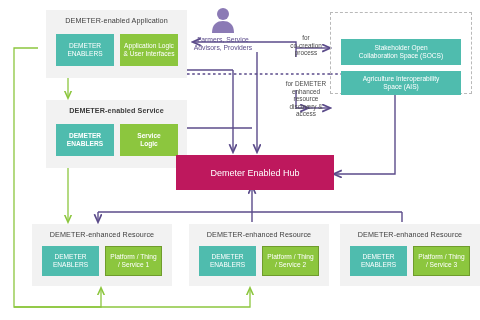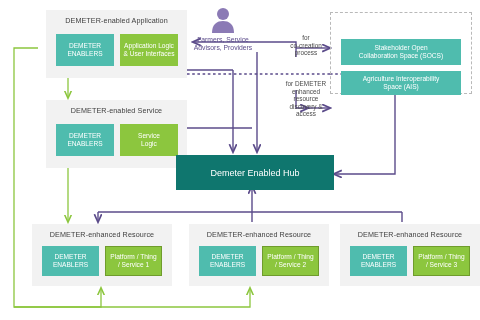--- a/index.html
+++ b/index.html
@@ -11,21 +11,21 @@
   .group{position:absolute;background:#f2f2f2;box-sizing:border-box;}
   .group-title{position:absolute;left:0;right:0;top:6px;text-align:center;
       font-size:7.2px;color:#3d3d3d;letter-spacing:.1px;}
   .chip{position:absolute;box-sizing:border-box;display:flex;align-items:center;
       justify-content:center;text-align:center;color:#ffffff;font-size:6.6px;
       line-height:8.4px;padding:2px;}
   .chip.teal{background:#4fbcae;}
   .chip.green{background:#8cc63e;}
   .chip.greenbr{background:#8cc63e;border:1px solid #6f9c2c;}
 
-  .hub{position:absolute;background:#0f766e;display:flex;align-items:center;
+  .hub{position:absolute;background:#be185d;display:flex;align-items:center;
       justify-content:center;color:#fff;font-size:9px;}
 
   .dash{position:absolute;border:1px dashed #b9b9b9;box-sizing:border-box;background:transparent;}
   .dash-title{position:absolute;left:0;right:0;top:7px;text-align:center;
       font-size:7.2px;color:#3d3d3d;}
 
   .note{position:absolute;text-align:center;font-size:6.4px;line-height:7.6px;
       color:#4a4a4a;}
   .actor-label{position:absolute;text-align:center;font-size:6.8px;
       line-height:8.2px;color:#5b4b8a;}
@@ -89,21 +89,21 @@
       <path d="M330,74 L344,74"></path>
     </g>
   </svg>
 
   <div class="group" style="left:46px;top:10px;width:141px;height:68px;">
     <div class="group-title">DEMETER-enabled Application</div>
     <div class="chip teal" style="left:10px;top:24px;width:58px;height:32px;">DEMETER<br>ENABLERS</div>
     <div class="chip green" style="left:74px;top:24px;width:58px;height:32px;">Application Logic<br>&amp; User Interfaces</div>
   </div>
 
-  <div class="group" style="left:46px;top:100px;width:141px;height:68px;">
+  <div class="group" style="left:46px;top:100px;width:141px;height:68px;font-weight:bold;">
     <div class="group-title">DEMETER-enabled Service</div>
     <div class="chip teal" style="left:10px;top:24px;width:58px;height:32px;">DEMETER<br>ENABLERS</div>
     <div class="chip green" style="left:74px;top:24px;width:58px;height:32px;">Service<br>Logic</div>
   </div>
 
   <div class="group" style="left:32px;top:224px;width:140px;height:62px;">
     <div class="group-title">DEMETER-enhanced Resource</div>
     <div class="chip teal" style="left:10px;top:22px;width:57px;height:30px;">DEMETER<br>ENABLERS</div>
     <div class="chip greenbr" style="left:73px;top:22px;width:57px;height:30px;">Platform / Thing<br>/ Service 1</div>
   </div>

